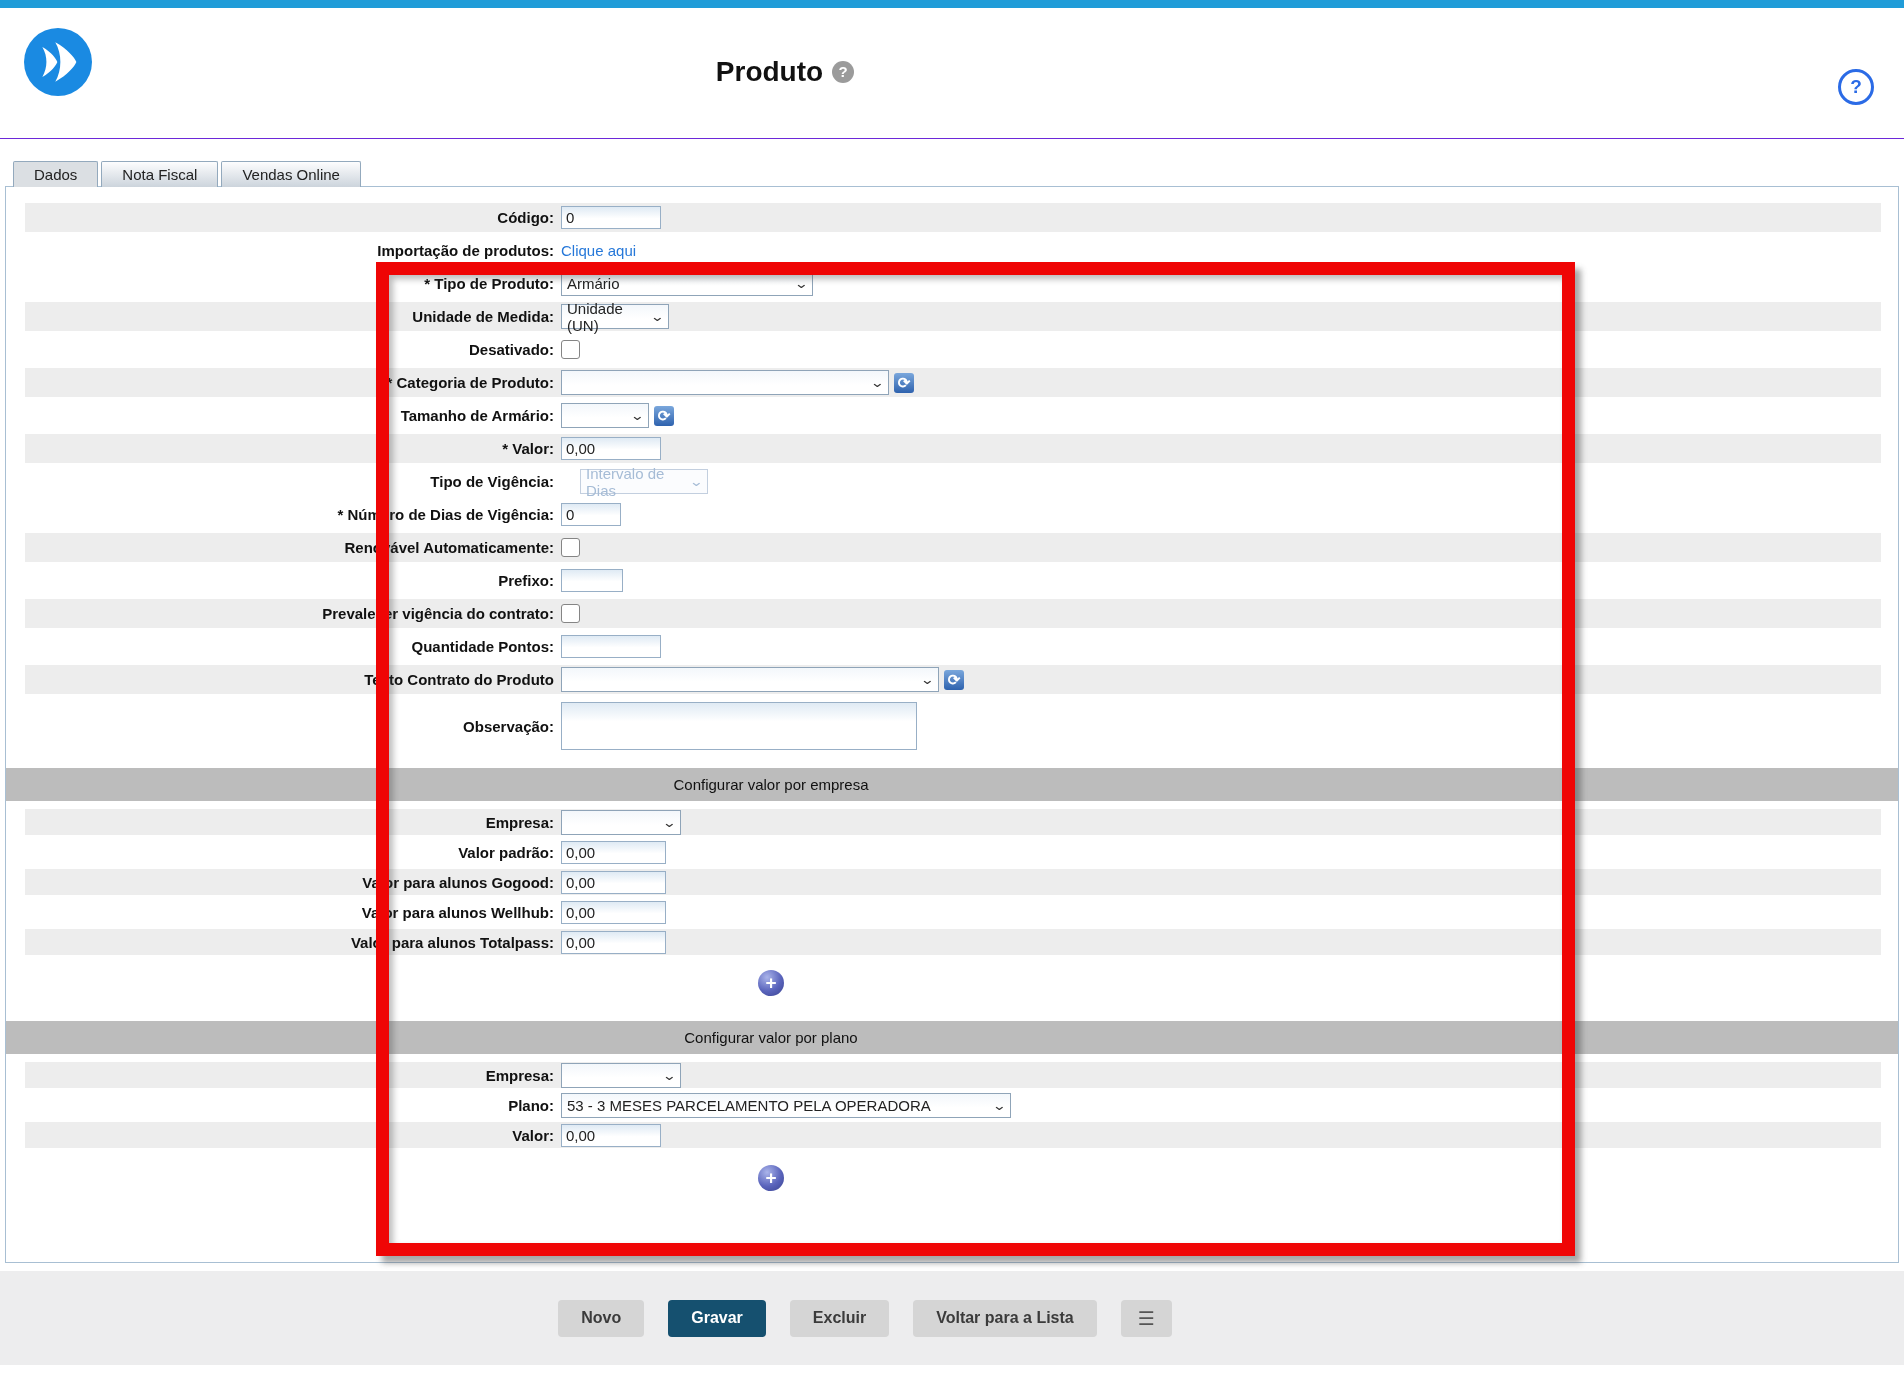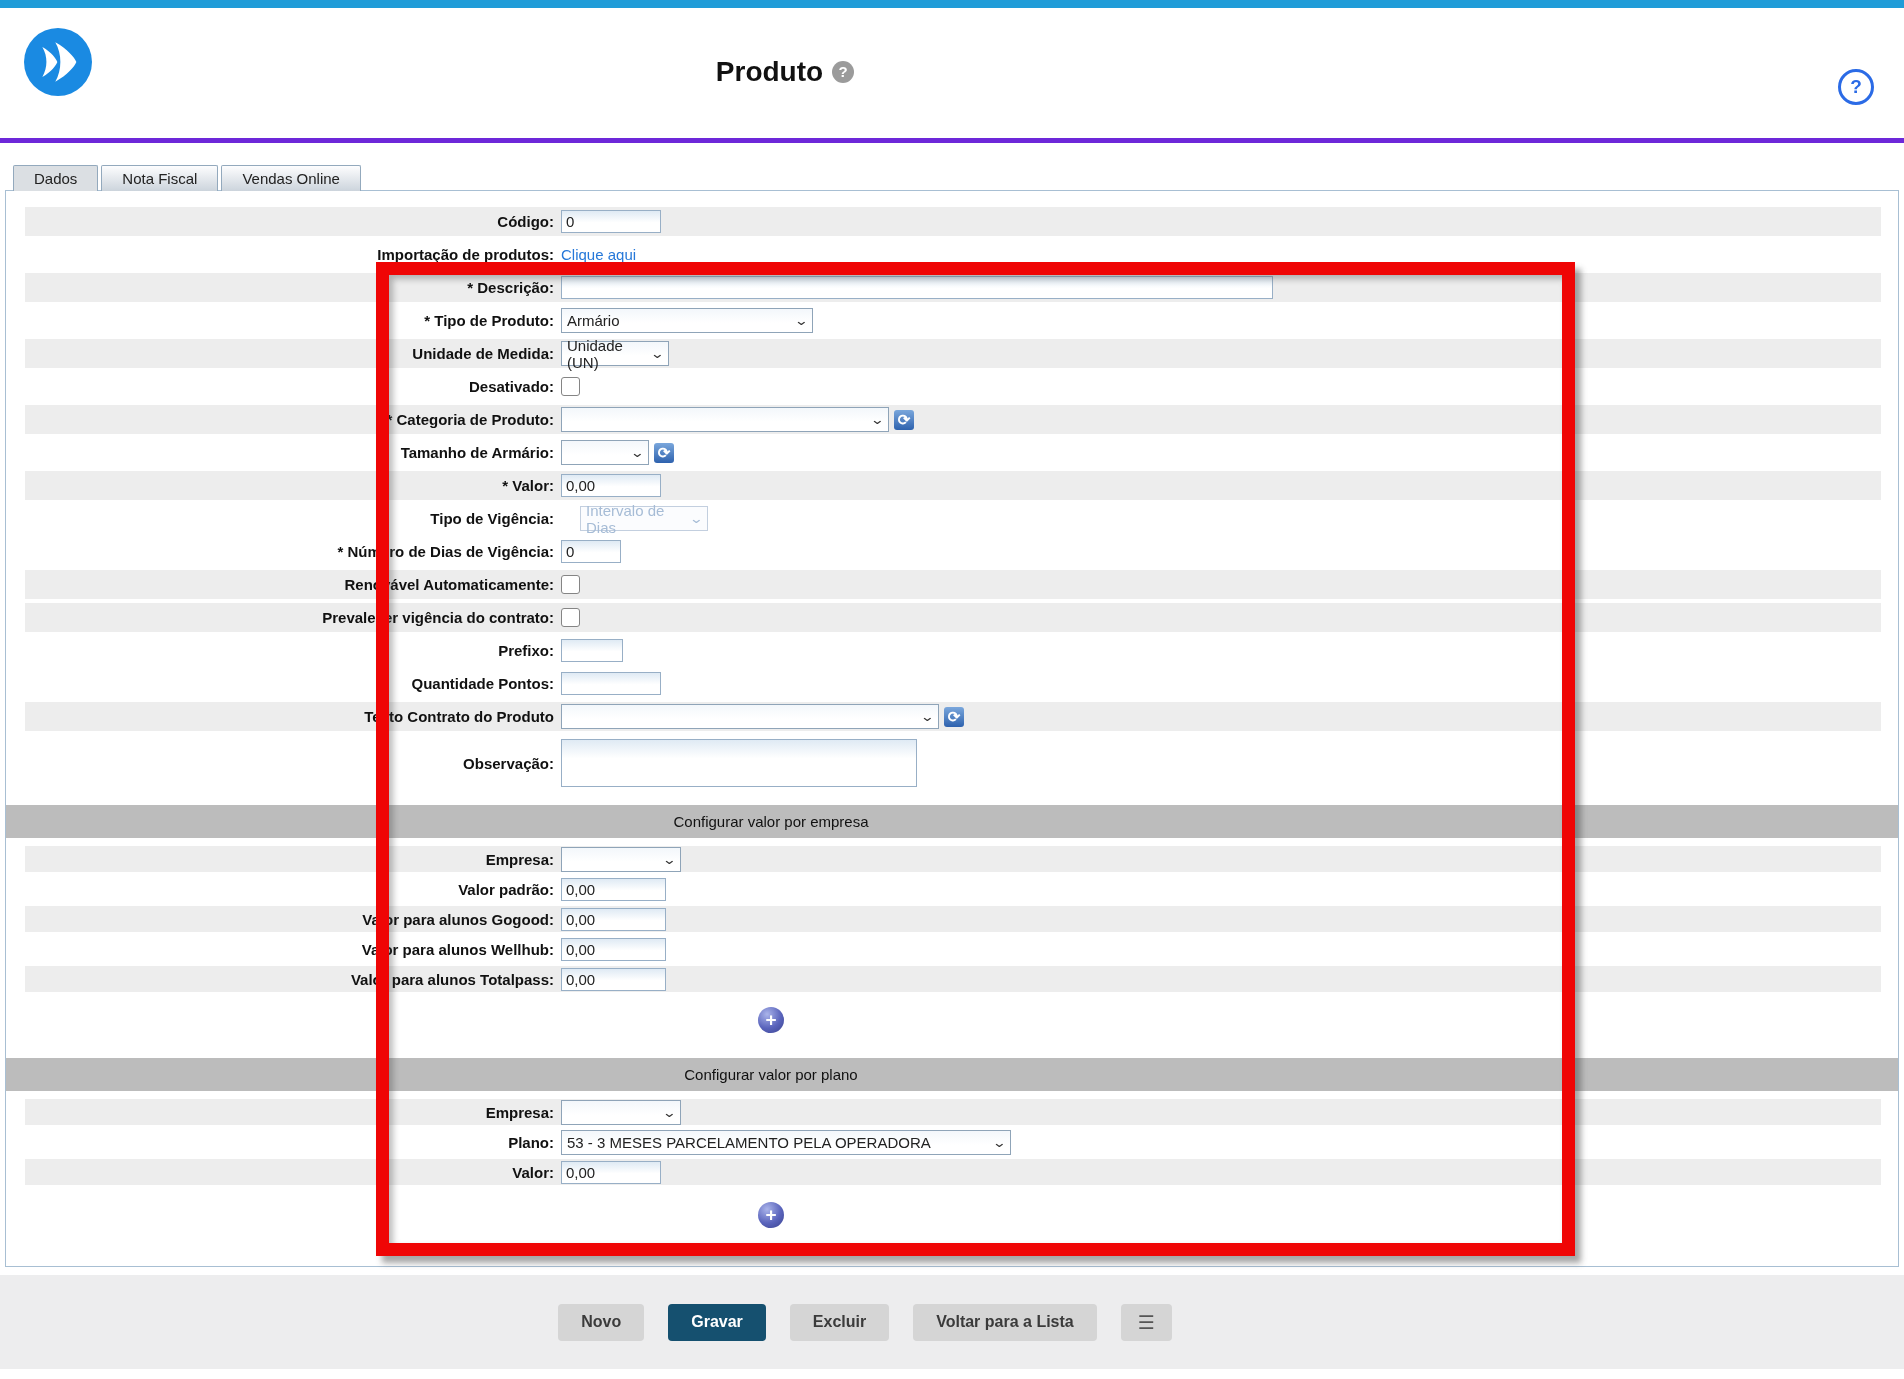--- a/index.html
+++ b/index.html
@@ -1,19 +1,19 @@
 <!DOCTYPE html>
 <html><head>
 <meta charset="utf-8">
 <style>
   html,body{margin:0;padding:0;background:#fff;}
   body{width:1904px;height:1379px;overflow:hidden;position:relative;
        font-family:"Liberation Sans", sans-serif;}
   .topbar{height:8px;background:#209cd8;}
-  header{height:130px;position:relative;border-bottom:5px solid #6d28d9;background:#fff;}
+  header{height:130px;position:relative;border-bottom:1px solid #6d28d9;background:#fff;}
   .logo{position:absolute;left:24px;top:20px;width:68px;height:68px;}
   .title-wrap{position:absolute;left:0;top:48px;width:1570px;text-align:center;}
   .title-wrap h1{display:inline;font-size:28px;margin:0;color:#111;vertical-align:middle;}
   .qbadge{display:inline-block;width:22px;height:22px;border-radius:50%;background:#9b9b9b;
           color:#fff;font-size:15px;font-weight:bold;line-height:22px;text-align:center;
           margin-left:9px;vertical-align:middle;}
   .help-circle{position:absolute;right:30px;top:61px;width:30px;height:30px;border:3px solid #2b6be6;
           border-radius:50%;color:#2b6be6;font-size:19px;font-weight:bold;display:flex;
           align-items:center;justify-content:center;}
   .tabs{margin:22px 0 0 13px;display:flex;gap:3px;height:26px;position:relative;z-index:2;}
@@ -96,26 +96,20 @@
       <div class="ctl">
         <input class="txt" type="text" value="0" style="width: 100px;">
       </div>
     </div>
     <div class="row">
       <div class="lbl">Importação de produtos:</div>
       <div class="ctl">
         <a class="link" href="#">Clique aqui</a>
       </div>
     </div>
-    <div class="row striped">
-      <div class="lbl">* Descrição:</div>
-      <div class="ctl">
-        <input class="txt" type="text" style="width: 712px;">
-      </div>
-    </div>
     <div class="row">
       <div class="lbl">* Tipo de Produto:</div>
       <div class="ctl">
         <div class="sel" style="width: 252px;">
           <span class="v">Armário</span>
           <span class="a">⌄</span>
         </div>
       </div>
     </div>
     <div class="row striped">
@@ -173,30 +167,30 @@
       <div class="ctl">
         <input class="txt" type="text" value="0" style="width: 60px;">
       </div>
     </div>
     <div class="row striped">
       <div class="lbl">Renovável Automaticamente:</div>
       <div class="ctl">
         <span class="cb"></span>
       </div>
     </div>
+    <div class="row">
+      <div class="lbl">Prefixo:</div>
+      <div class="ctl">
+        <input class="txt" type="text" style="width: 62px;">
+      </div>
+    </div>
     <div class="row striped">
       <div class="lbl">Prevalecer vigência do contrato:</div>
       <div class="ctl">
         <span class="cb"></span>
-      </div>
-    </div>
-    <div class="row">
-      <div class="lbl">Prefixo:</div>
-      <div class="ctl">
-        <input class="txt" type="text" style="width: 62px;">
       </div>
     </div>
     <div class="row">
       <div class="lbl">Quantidade Pontos:</div>
       <div class="ctl">
         <input class="txt" type="text" style="width: 100px;">
       </div>
     </div>
     <div class="row striped">
       <div class="lbl">Texto Contrato do Produto</div>

